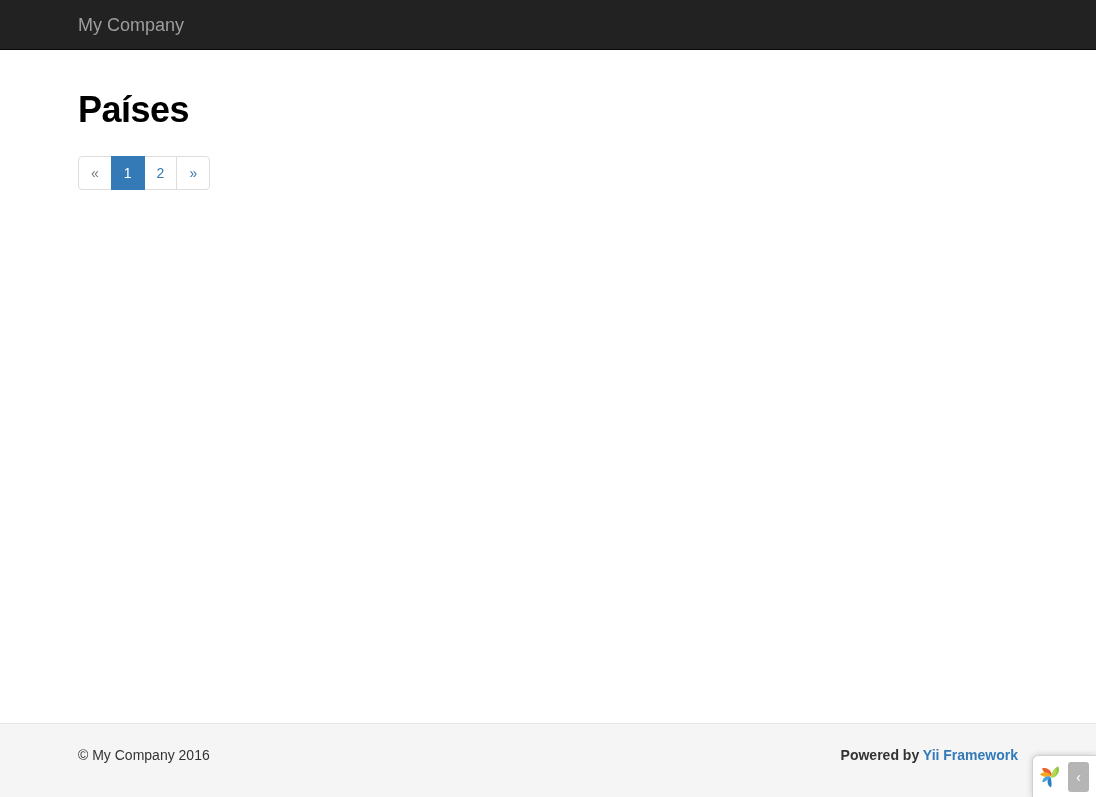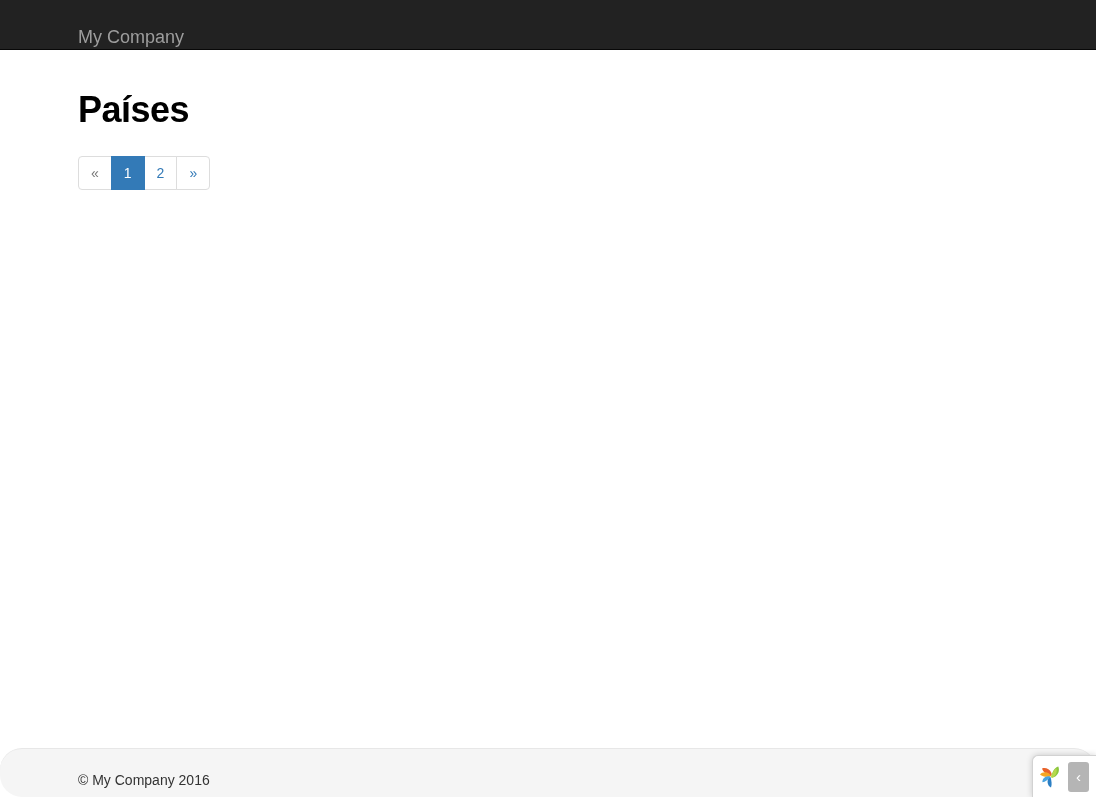--- a/index.html
+++ b/index.html
@@ -27,21 +27,21 @@
     width: 1096px;
     height: 50px;
     background-color: #222222;
     border: 0;
     border-bottom: 1px solid #080808;
     display: flex;
     align-items: stretch;
   }
   .navbar-inner {
     width: 1096px;
-    padding: 12px 78px;
+    padding: 0 78px;
     display: flex;
     align-items: stretch;
     justify-content: space-between;
   }
   .navbar-brand {
     display: flex;
     align-items: center;
     font-size: 18px;
     line-height: 20px;
     color: #9d9d9d;
@@ -149,24 +149,23 @@
     border-color: #dddddd;
     cursor: not-allowed;
   }
 
   
   .footer {
     position: absolute;
     left: 0;
     bottom: 0;
     width: 1096px;
-    height: 49px;
+    height: 74px;
     background-color: #f5f5f5;
     border-top: 1px solid #e7e7e7;
-    border-radius: 22px;
   }
   .footer-inner {
     width: 1096px;
     height: 61px;
     padding: 0 78px;
     display: flex;
     align-items: center;
     justify-content: space-between;
   }
   .footer-left {
@@ -250,20 +249,23 @@
     </li>
     <li>
       <a class="page-link">»</a>
     </li>
   </ul>
 </div>
 
 <div class="footer">
   <div class="footer-inner">
     <p class="footer-left">© My Company 2016</p>
+    <p class="footer-right">
+      <span>Powered by </span><a>Yii Framework</a>
+    </p>
   </div>
 </div>
 
 <div class="debug-toolbar">
   <span class="yii-logo">
     <svg viewBox="0 0 64 64" width="26" height="26" xmlns="http://www.w3.org/2000/svg">
 
       <path d="M30 30 C22 26 12 20 10 11 C18 8 29 12 33 22 C35 26 33 29 30 30 Z" fill="#e8622b"></path>
 
       <path d="M30 31 C21 32 11 32 5 26 C10 19 22 18 29 25 C32 27 32 30 30 31 Z" fill="#f5a623"></path>

